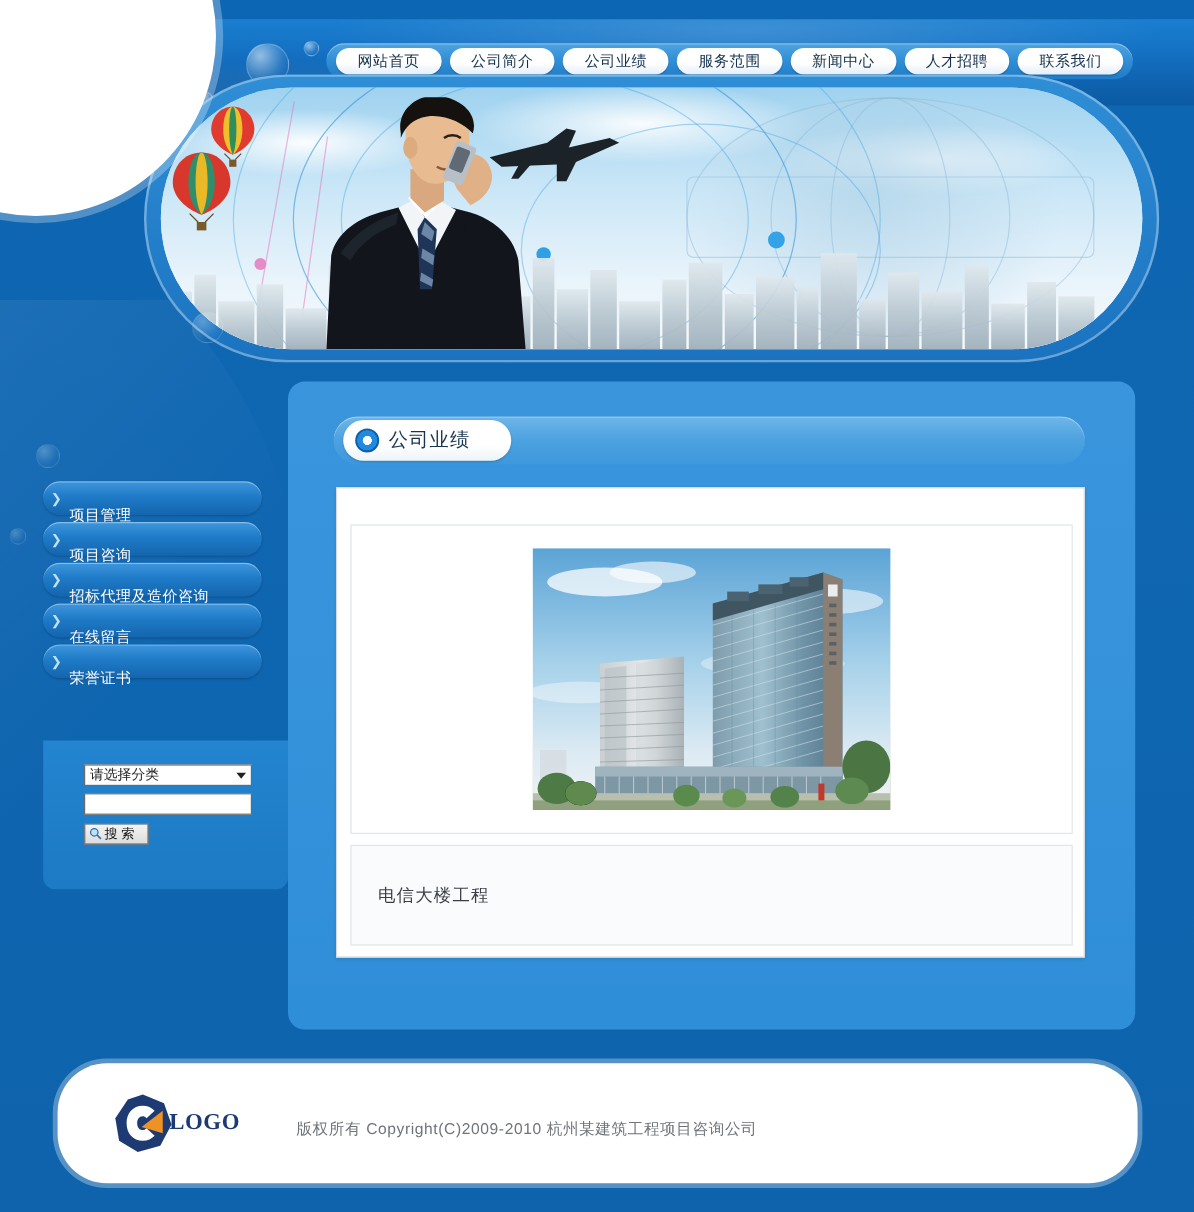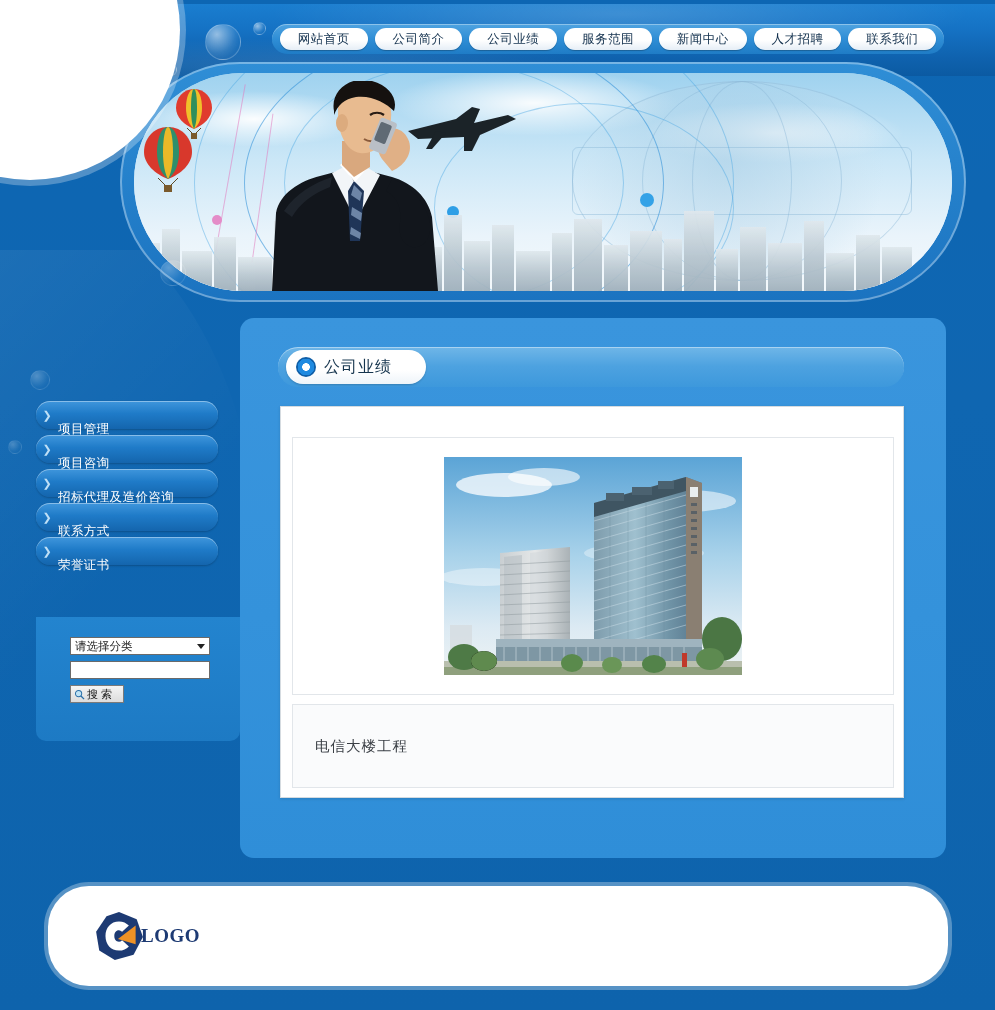--- a/index.html
+++ b/index.html
@@ -11,21 +11,21 @@
   }
   #page {
     position: relative;
     width: 995px; height: 1010px;
     background: linear-gradient(180deg,#0d66b3 0%,#0f66b1 40%,#0e63ac 100%);
     overflow: hidden;
   }
 
   
   .header {
-    position: absolute; left:0; top:4px; width:995px; height:72px;
+    position: absolute; left:0; top:16px; width:995px; height:72px;
     background: linear-gradient(180deg,#1a7ed0 0%,#1572c4 35%,#0f62ae 75%,#0b5aa2 100%);
     overflow: hidden;
   }
   .header-sheen {
     position:absolute; left:0; top:0; width:995px; height:72px;
     background:
       radial-gradient(ellipse 500px 60px at 620px 10px, rgba(255,255,255,.16), rgba(255,255,255,0) 70%),
       radial-gradient(ellipse 420px 40px at 300px 62px, rgba(255,255,255,.10), rgba(255,255,255,0) 70%);
   }
   .bubble { position:absolute; border-radius:50%;
@@ -401,21 +401,21 @@
     <div class="menu-item">
       <span class="menu-chev">❯</span>
       <span class="menu-label">项目咨询</span>
     </div>
     <div class="menu-item">
       <span class="menu-chev">❯</span>
       <span class="menu-label">招标代理及造价咨询</span>
     </div>
     <div class="menu-item">
       <span class="menu-chev">❯</span>
-      <span class="menu-label">联系方式</span>
+      <span class="menu-label">在线留言</span>
     </div>
     <div class="menu-item">
       <span class="menu-chev">❯</span>
       <span class="menu-label">荣誉证书</span>
     </div>
   </div>
 
   <div class="search-panel">
     <div class="search-body">
       <div class="sel">
@@ -576,16 +576,17 @@
   <div class="footer">
     <div class="footer-logo">
       <svg class="footer-mark" viewBox="0 0 100 100">
         <path d="M50 4 L84 18 L96 52 L78 86 L42 96 L12 78 L6 42 L26 12 Z" fill="#1d3a73"></path>
         <path d="M50 22 C34 22 24 34 24 50 C24 66 34 78 50 78 C58 78 64 75 69 70 L56 58 C54 60 52 61 50 61 C44 61 41 56 41 50 C41 44 44 39 50 39 C52 39 54 40 56 42 L69 30 C64 25 58 22 50 22 Z" fill="#ffffff"></path>
         <path d="M82 30 L82 66 L48 56 Z" fill="#ef9226"></path>
       </svg>
       <span class="footer-word">LOGO</span>
     </div>
     <div class="footer-text">
+      <div class="f-copy">版权所有  Copyright(C)2009-2010 杭州某建筑工程项目咨询公司</div>
     </div>
   </div>
 
 </div>
 
 </body></html>

